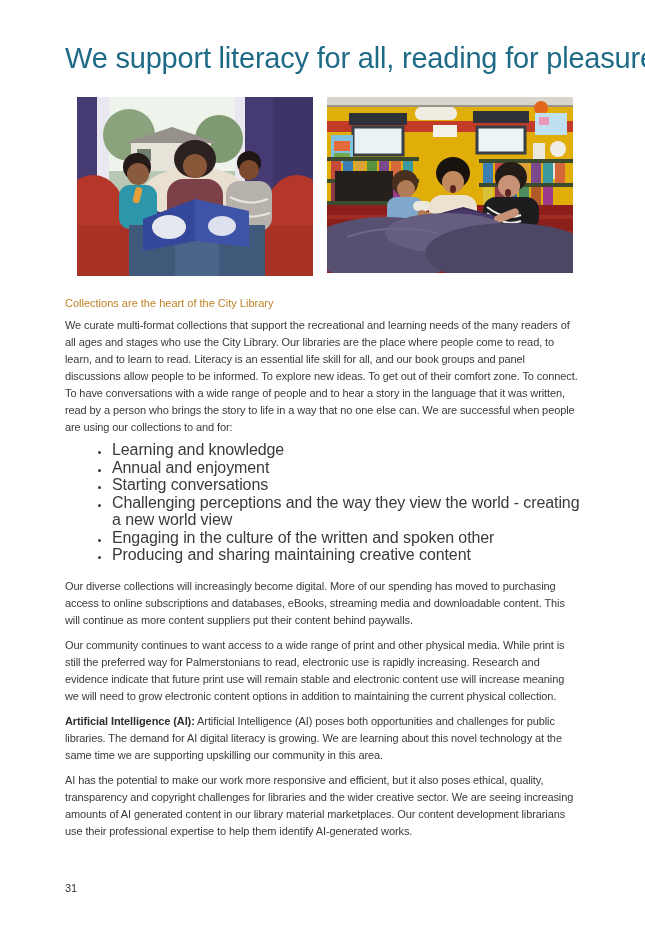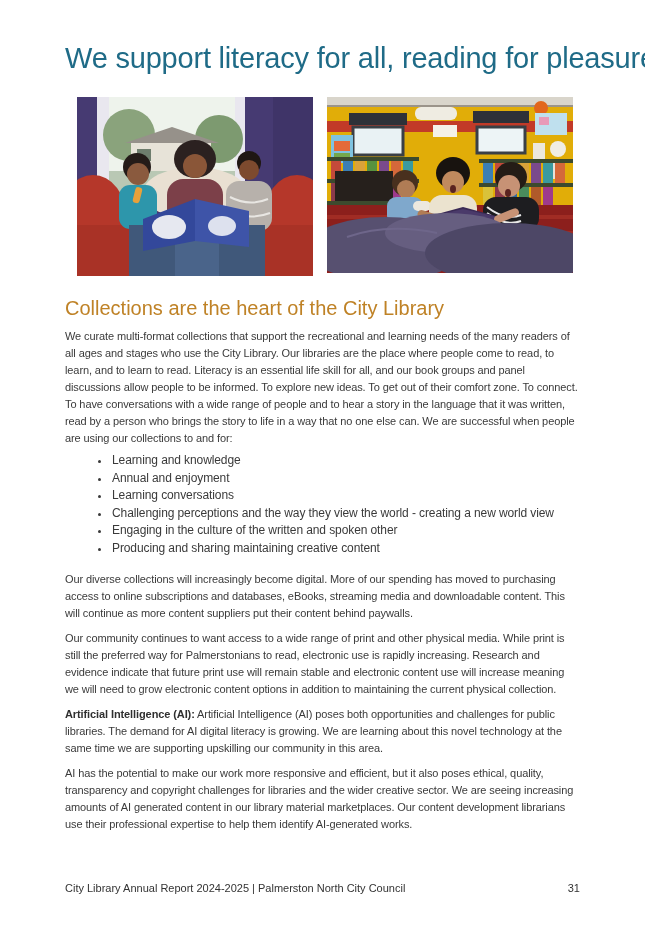--- a/index.html
+++ b/index.html
@@ -33,38 +33,38 @@
   .photo svg { display: block; }
 
   .photo-caption {
     margin: 8px 0 0 12px;
     font-size: 10px;
     color: #3d3d3d;
   }
 
   h2.section-heading {
     margin-top: 21px;
-    font-size: 20px;
+    font-size: 11px;
     font-weight: 400;
     color: var(--heading-color, #BF8226);
     white-space: nowrap;
   }
 
   p.body-text {
     margin-top: 8px;
     font-size: 11px;
     line-height: 17px;
     letter-spacing: -0.1px;
   }
   p.body-text strong { font-weight: 700; color: #2f2f2f; }
 
   ul.body-list {
     margin: 5px 0 0 0;
     padding-left: 45px;
-    font-size: 12px;
+    font-size: 16px;
     line-height: 17.5px;
     letter-spacing: -0.1px;
   }
   ul.body-list li { padding-left: 2px; }
   ul.body-list li::marker { font-size: 9px; }
 
   .footer {
     position: absolute;
     left: 65px; right: 65px; bottom: 32px;
     display: flex;
@@ -228,32 +228,31 @@
   </div>
 
 
   <h2 class="section-heading">Collections are the heart of the City Library</h2>
 
   <p class="body-text">We curate multi-format collections that support the recreational and learning needs of the many readers of all ages and stages who use the City Library. Our libraries are the place where people come to read, to learn, and to learn to read. Literacy is an essential life skill for all, and our book groups and panel discussions allow people to be informed. To explore new ideas. To get out of their comfort zone. To connect. To have conversations with a wide range of people and to hear a story in the language that it was written, read by a person who brings the story to life in a way that no one else can. We are successful when people are using our collections to and for:</p>
 
   <ul class="body-list">
     <li>Learning and knowledge</li>
     <li>Annual and enjoyment</li>
-    <li>Learning conversations</li>
+    <li>Starting conversations</li>
     <li>Challenging perceptions and the way they view the world - creating a new world view</li>
     <li>Engaging in the culture of the written and spoken other</li>
     <li>Producing and sharing maintaining creative content</li>
   </ul>
 
   <p class="body-text" style="margin-top:14px">Our diverse collections will increasingly become digital. More of our spending has moved to purchasing access to online subscriptions and databases, eBooks, streaming media and downloadable content. This will continue as more content suppliers put their content behind paywalls.</p>
 
   <p class="body-text">Our community continues to want access to a wide range of print and other physical media. While print is still the preferred way for Palmerstonians to read, electronic use is rapidly increasing. Research and evidence indicate that future print use will remain stable and electronic content use will increase meaning we will need to grow electronic content options in addition to maintaining the current physical collection.</p>
 
   <p class="body-text"><strong>Artificial Intelligence (AI):</strong><span> Artificial Intelligence (AI) poses both opportunities and challenges for public libraries. The demand for AI digital literacy is growing. We are learning about this novel technology at the same time we are supporting upskilling our community in this area.</span></p>
 
   <p class="body-text">AI has the potential to make our work more responsive and efficient, but it also poses ethical, quality, transparency and copyright challenges for libraries and the wider creative sector. We are seeing increasing amounts of AI generated content in our library material marketplaces. Our content development librarians use their professional expertise to help them identify AI-generated works.</p>
 
 </div>
 
 <div class="footer">
-  <span>City Library Annual Report 2024-2025 | Palmerston North City Council</span>
   <span>31</span>
 </div>
 
 </body></html>

